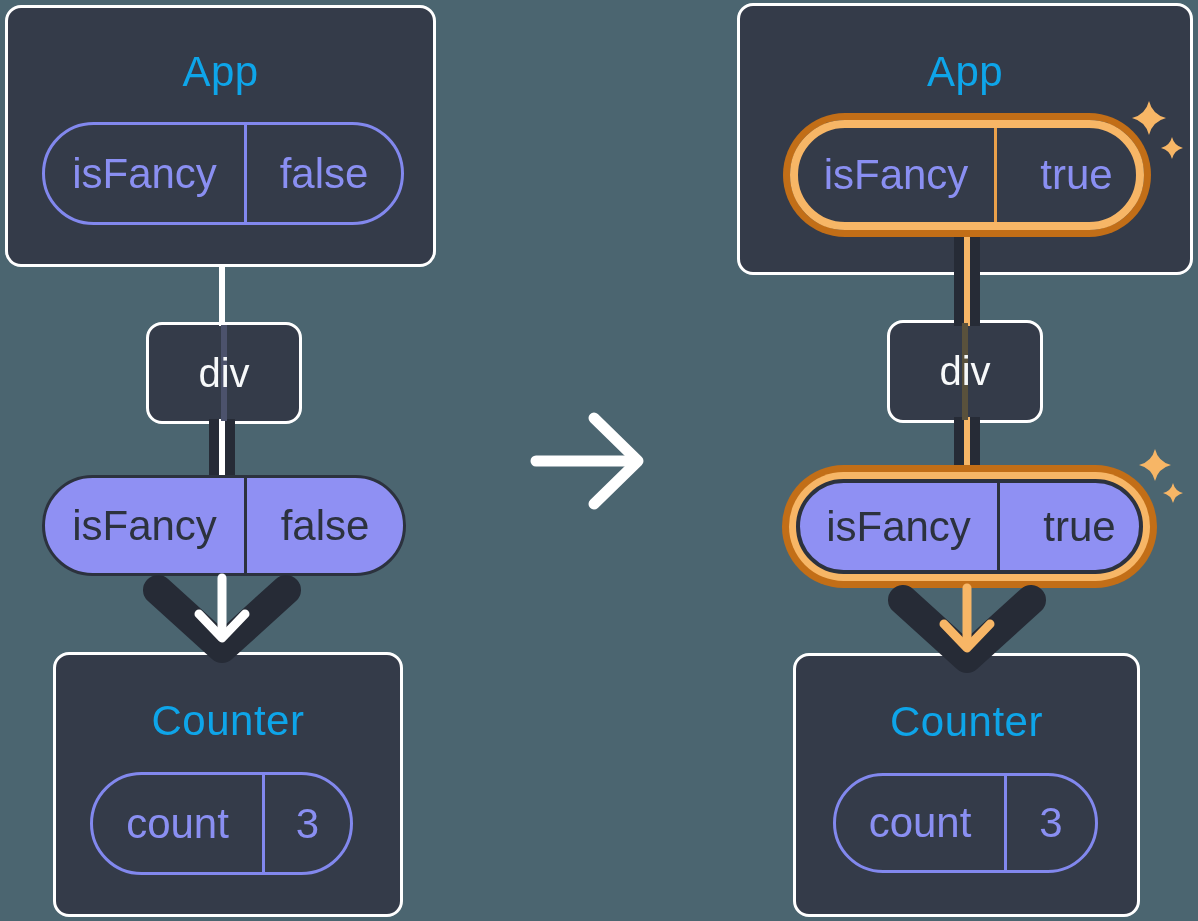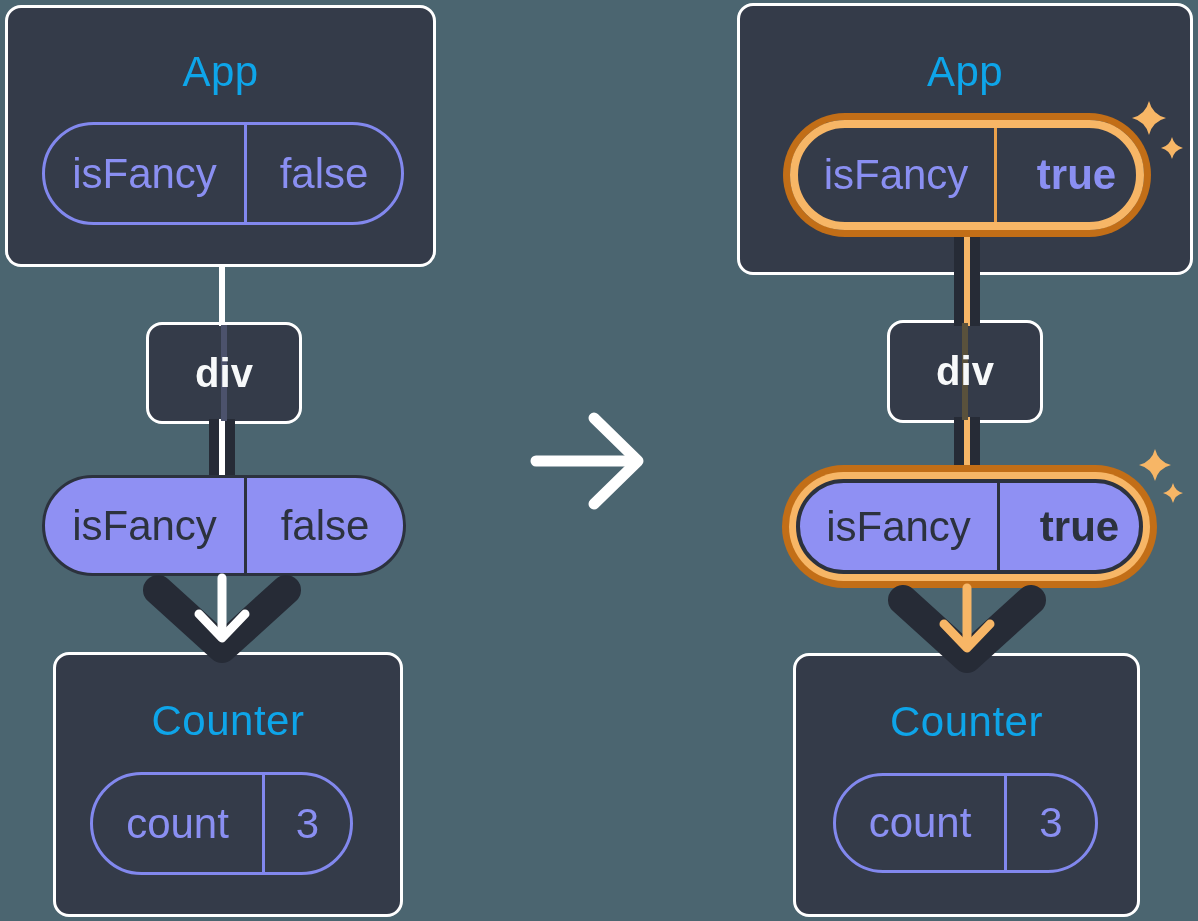--- a/index.html
+++ b/index.html
@@ -31,21 +31,21 @@
     line-height:52px;
     font-weight:500;
     letter-spacing:.5px;
     margin:0;
   }
   .div-card{
     display:flex;align-items:center;justify-content:center;
   }
   .div-label{
     position:relative;z-index:2;
-    color:#F7F9FA;font-size:40px;font-weight:700;
+    color:#F7F9FA;font-size:40px;font-weight:400;
   }
   .thru-line{
     position:absolute;z-index:1;
     top:0;bottom:0;left:50%;
     width:6px;margin-left:-3px;
   }
   
   .pill{
     position:absolute;
     display:flex;
@@ -70,21 +70,21 @@
     background:transparent;
   }
   .ring-app-pill .cell:first-child{border-right:3px solid #EBA14B;}
   .ring-filled-pill{
     background:#8F90F3;
     border:4px solid #2C323E;
     box-shadow:0 0 0 7px #F7B666,0 0 0 14px #C26E17;
     color:#2C323E;
   }
   .ring-filled-pill .cell:first-child{border-right:3px solid #2C323E;}
-  .bold{font-weight:700;padding-left:20px;}
+  .bold{font-weight:400;padding-left:20px;}
   
   .edge{position:absolute;}
   .white-edge{background:#FFFFFF;}
   .band{width:26px;}
   .band-white{background:linear-gradient(90deg,#262B36 0 10px,#FFFFFF 10px 16px,#262B36 16px 26px);}
   .band-orange{background:linear-gradient(90deg,#262B36 0 10px,#F7B666 10px 16px,#262B36 16px 26px);}
   svg{position:absolute;display:block;}
 </style>
 </head>
 <body>

